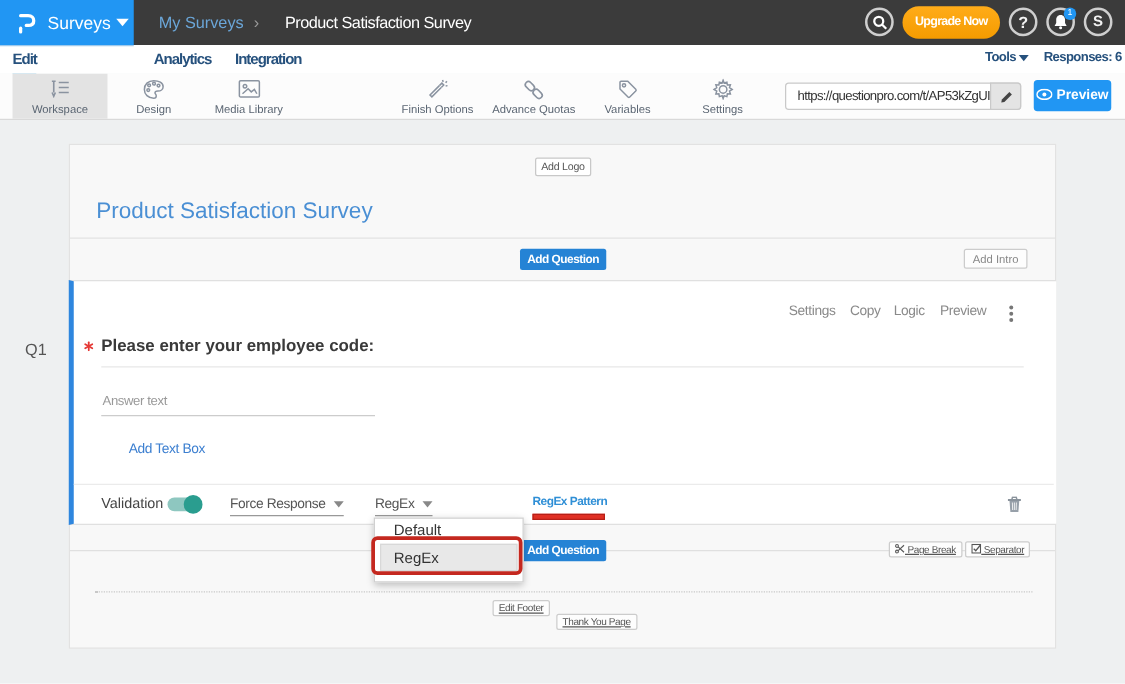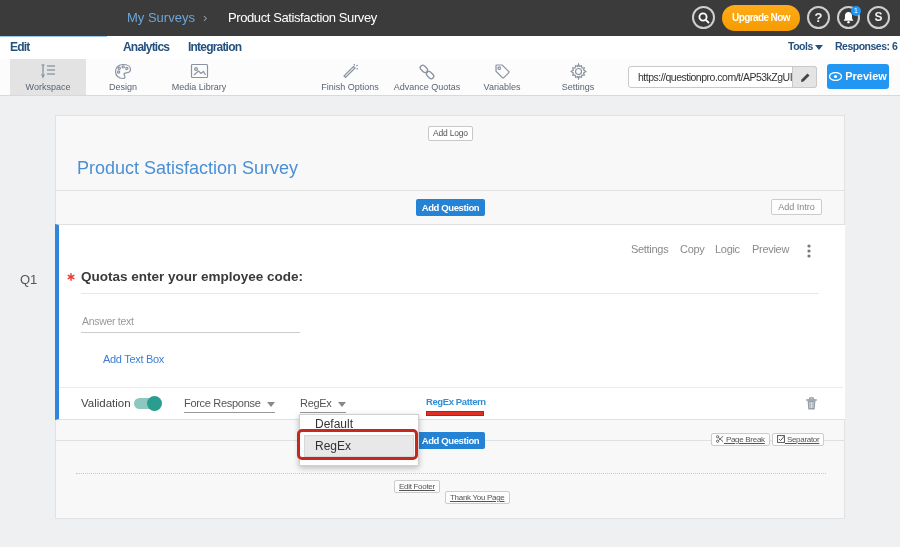--- a/index.html
+++ b/index.html
@@ -72,20 +72,28 @@
 #redBox { position:absolute; left:297px; top:429px; width:121px; height:31px; border:3px solid #c4281f; border-radius:5px; z-index:11; }
 
 #q1 { position:absolute; left:20px; top:272px; font-size:13px; color:#555; }
 </style>
 </head>
 <body>
 <div id="app">
 
   <div id="header">
     <div style="position:absolute;left:0;top:36px;width:107px;height:1px;background:#9ec9ec;z-index:5;"></div>
+      <div id="logoBtn">
+      <svg width="14" height="18" viewBox="0 0 14 18">
+        <path d="M1.5 2.5 H7.5 C10.5 2.5 12 4.3 12 6.5 C12 8.7 10.5 10.3 7.5 10.3 L6 10.3" fill="none" stroke="#fff" stroke-width="2.6" stroke-linecap="round"></path>
+        <line x1="1.5" y1="12.5" x2="1.5" y2="15.5" stroke="#fff" stroke-width="2.6" stroke-linecap="round"></line>
+      </svg>
+      <span class="txt">Surveys</span>
+      <span class="car"></span>
+    </div>
     <span class="crumb" style="left:127px; color:#6ba6d8;">My Surveys</span>
     <span class="crumb" style="left:203px; color:#9a9a9a;">›</span>
     <span class="crumb" style="left:228px; color:#fff; letter-spacing:-0.4px;">Product Satisfaction Survey</span>
     <div id="hRight">
       <div class="circ" style="left:692px;">
         <svg width="12" height="12" style="margin-top:3.5px;">
             <circle cx="5" cy="5" r="3.6" fill="none" stroke="#fff" stroke-width="1.8"></circle>
             <line x1="7.8" y1="7.8" x2="11" y2="11" stroke="#fff" stroke-width="1.8"></line>
           </svg>
       </div>
@@ -202,21 +210,21 @@
       <svg style="position:absolute; left:748px; top:19px;" width="4" height="14">
           <circle cx="2" cy="2" r="1.6" fill="#777"></circle>
           <circle cx="2" cy="7" r="1.6" fill="#777"></circle>
           <circle cx="2" cy="12" r="1.6" fill="#777"></circle>
         </svg>
       <svg id="astsvg" style="position:absolute; left:8px; top:48px;" width="8" height="8" viewBox="0 0 9 9" stroke="#e53935" stroke-width="1.6" stroke-linecap="round">
           <line x1="4.5" y1="0.8" x2="4.5" y2="8.2"></line>
           <line x1="1.3" y1="2.65" x2="7.7" y2="6.35"></line>
           <line x1="7.7" y1="2.65" x2="1.3" y2="6.35"></line>
         </svg>
-      <div id="qtext">Quotas enter your employee code:</div>
+      <div id="qtext">Please enter your employee code:</div>
       <div id="qhr"></div>
       <div id="anstext">Answer text</div>
       <div id="ansline"></div>
       <div id="addTextBox">Add Text Box</div>
       <div id="vhr"></div>
       <div id="vrow">
         <span id="vlabel">Validation</span>
         <div id="toggle">
             <div id="knob"></div>
           </div>

